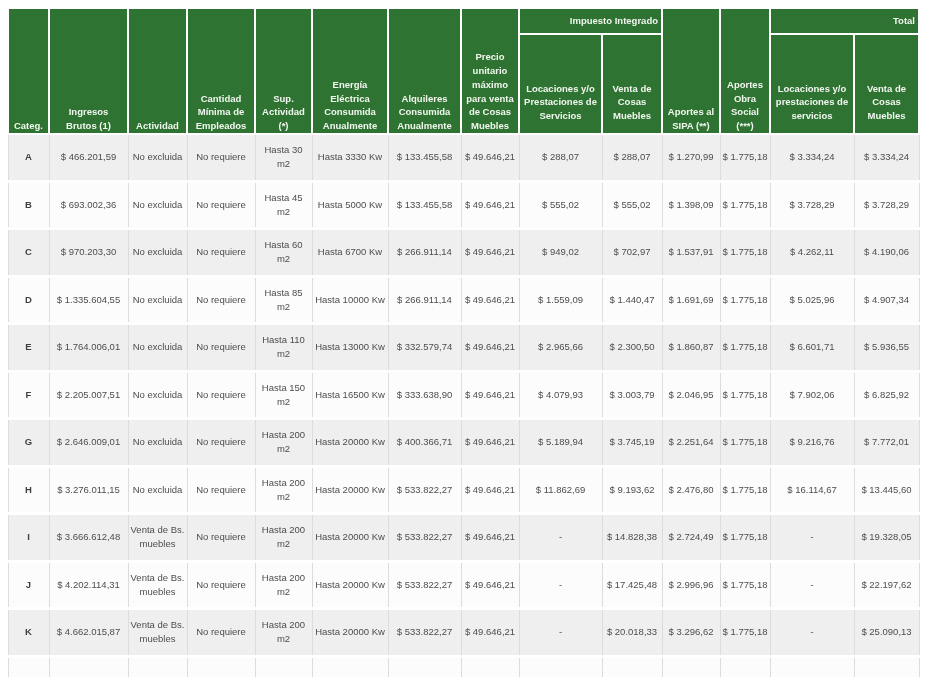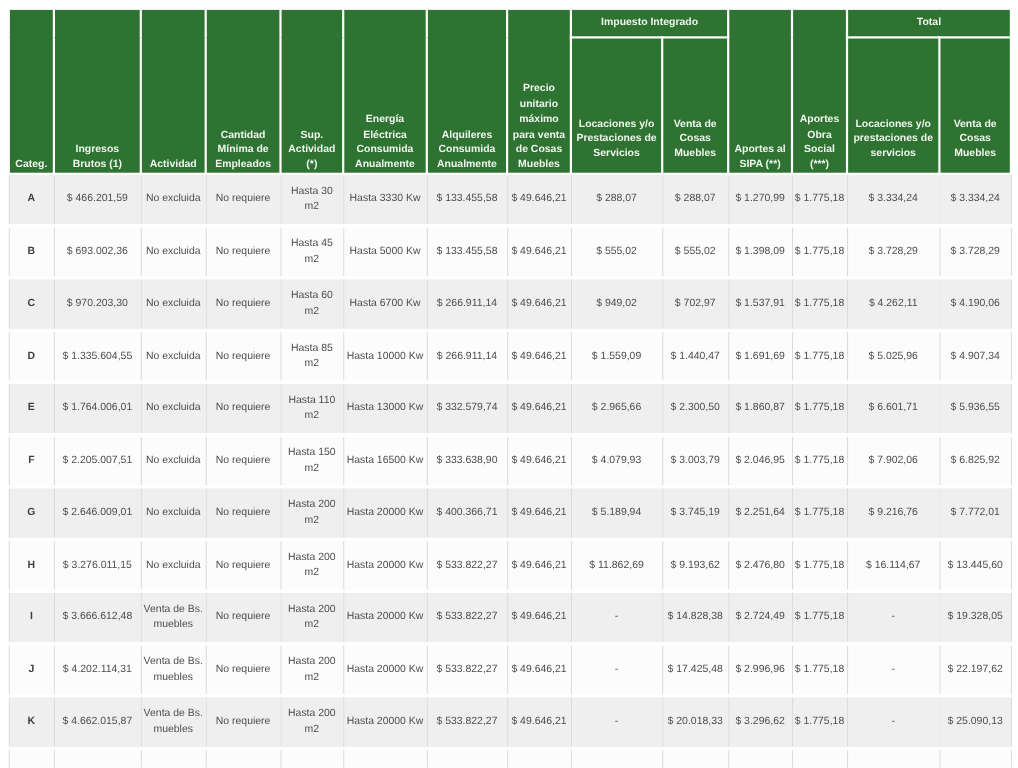--- a/index.html
+++ b/index.html
@@ -30,22 +30,22 @@
   table.monotributo{
     border-collapse:collapse;table-layout:fixed;width:911px;margin-left:2px;
     background:#ffffff;
   }
   th{
     background:var(--header-bg);color:#f2f7f0;
     font-size:9.5px;font-weight:bold;line-height:1.45;
     border:2px solid #ffffff;text-align:center;padding:3px 3px;
   }
   th.h-span{vertical-align:bottom;padding-bottom:0;}
-  th.h-group{height:26px;vertical-align:middle;}
-  tr.subhead th{height:124px;vertical-align:bottom;padding-bottom:10px;}
+  th.h-group{height:26px;vertical-align:middle;text-align:right;}
+  tr.subhead th{height:100px;vertical-align:bottom;padding-bottom:10px;}
   td{
     font-size:9.5px;color:var(--body-text);line-height:1.5;
     text-align:center;vertical-align:middle;
     border-left:1px solid var(--cell-line);
     border-right:1px solid var(--cell-line);
     border-bottom:3px solid #ffffff;
     padding:8px 2px;
     overflow:hidden;
   }
   tbody tr:nth-child(odd) td{background:var(--row-alt);}

